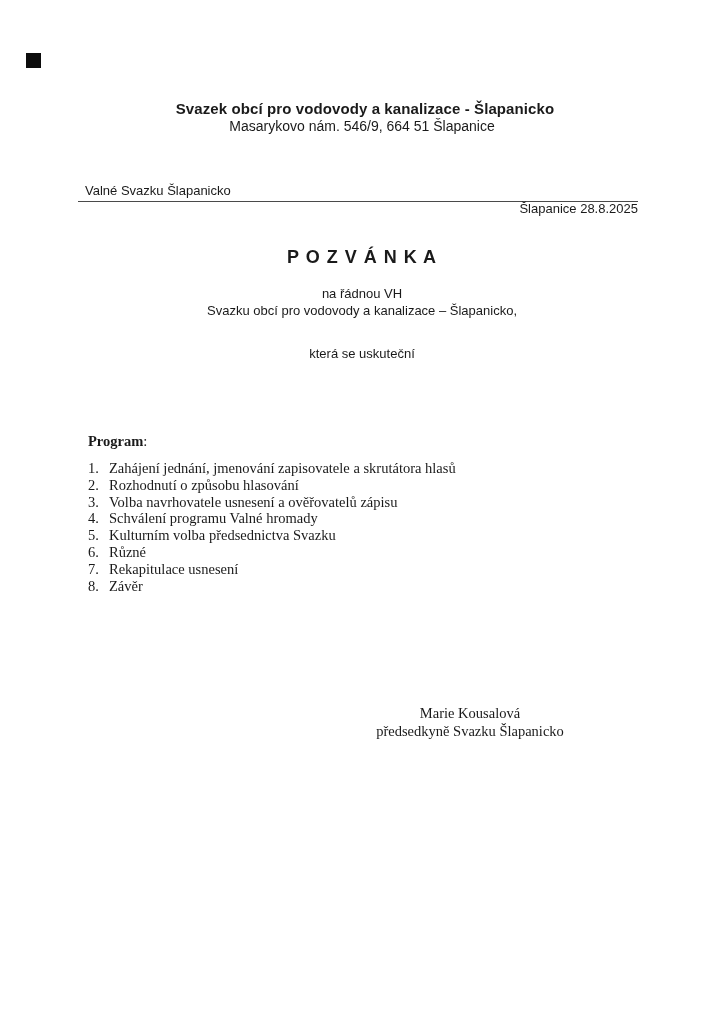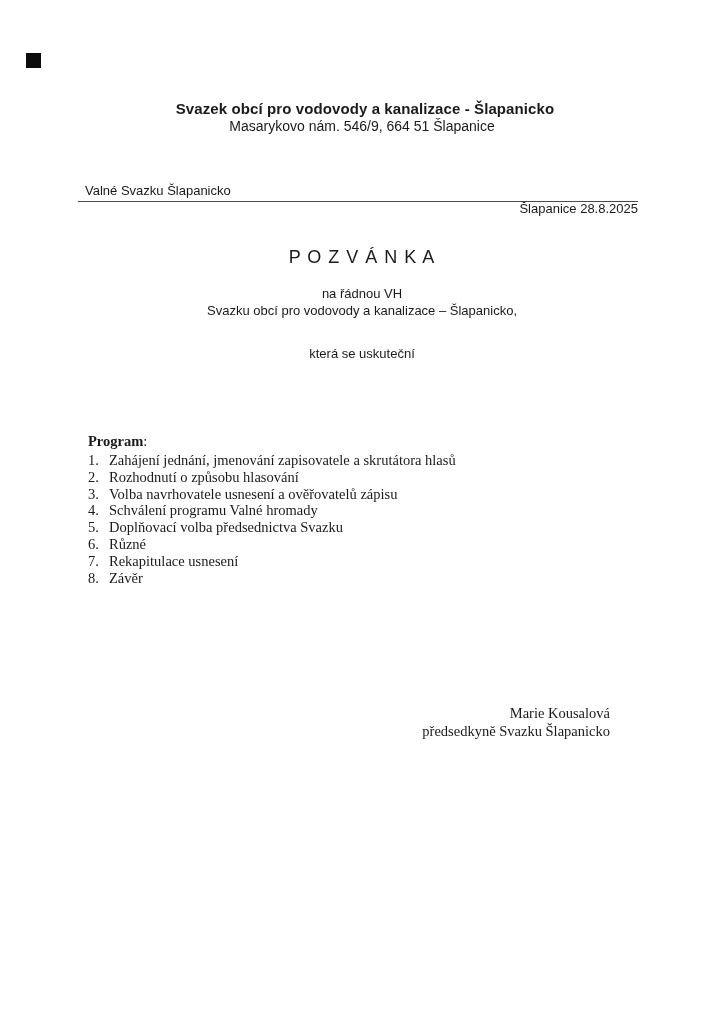--- a/index.html
+++ b/index.html
@@ -59,21 +59,21 @@
     top: 201px;
     font-size: 13px;
     line-height: 15px;
   }
   .invite-title {
     position: absolute;
     left: 0; right: 0;
     top: 247px;
     text-align: center;
     font-size: 18px;
-    font-weight: normal;
+    font-weight: bold;
     letter-spacing: 1px;
     white-space: pre;
   }
   .subline {
     position: absolute;
     left: 0; right: 0;
     text-align: center;
     font-size: 13px;
     line-height: 16px;
   }
@@ -92,38 +92,38 @@
   }
   .program-block {
     position: absolute;
     left: 88px;
     top: 432px;
     font-family: "Liberation Serif", serif;
     font-size: 14.5px;
   }
   .program-heading {
     line-height: 18px;
-    margin-bottom: 2px;
+    margin-bottom: 10px;
   }
   .program-heading .bold { font-weight: bold; }
   .program-list { }
   .program-item {
     line-height: 16.8px;
     white-space: nowrap;
   }
   .program-item .num {
     display: inline-block;
     width: 21px;
   }
   .signature-block {
     position: absolute;
     left: 330px;
     top: 705px;
     width: 280px;
-    text-align: right;
+    text-align: center;
     font-family: "Liberation Serif", serif;
     font-size: 14.5px;
     line-height: 17.5px;
   }
 </style>
 </head>
 <body>
 
 <div class="page">
 
@@ -147,21 +147,21 @@
   <div class="subline subline-3">která se uskuteční</div>
 
 
   <div class="program-block">
     <div class="program-heading"><span class="bold">Program</span><span>:</span></div>
     <div class="program-list">
       <div class="program-item"><span class="num">1.</span><span class="txt">Zahájení jednání, jmenování zapisovatele a skrutátora hlasů</span></div>
       <div class="program-item"><span class="num">2.</span><span class="txt">Rozhodnutí o způsobu hlasování</span></div>
       <div class="program-item"><span class="num">3.</span><span class="txt">Volba navrhovatele usnesení a ověřovatelů zápisu</span></div>
       <div class="program-item"><span class="num">4.</span><span class="txt">Schválení programu Valné hromady</span></div>
-      <div class="program-item"><span class="num">5.</span><span class="txt">Doplňovací volba předsednictva Svazku</span></div>
+      <div class="program-item"><span class="num">5.</span><span class="txt">Kulturním volba předsednictva Svazku</span></div>
       <div class="program-item"><span class="num">6.</span><span class="txt">Různé</span></div>
       <div class="program-item"><span class="num">7.</span><span class="txt">Rekapitulace usnesení</span></div>
       <div class="program-item"><span class="num">8.</span><span class="txt">Závěr</span></div>
     </div>
   </div>
 
   <div class="signature-block">
     <div>Marie Kousalová</div>
     <div>předsedkyně Svazku Šlapanicko</div>
   </div>

